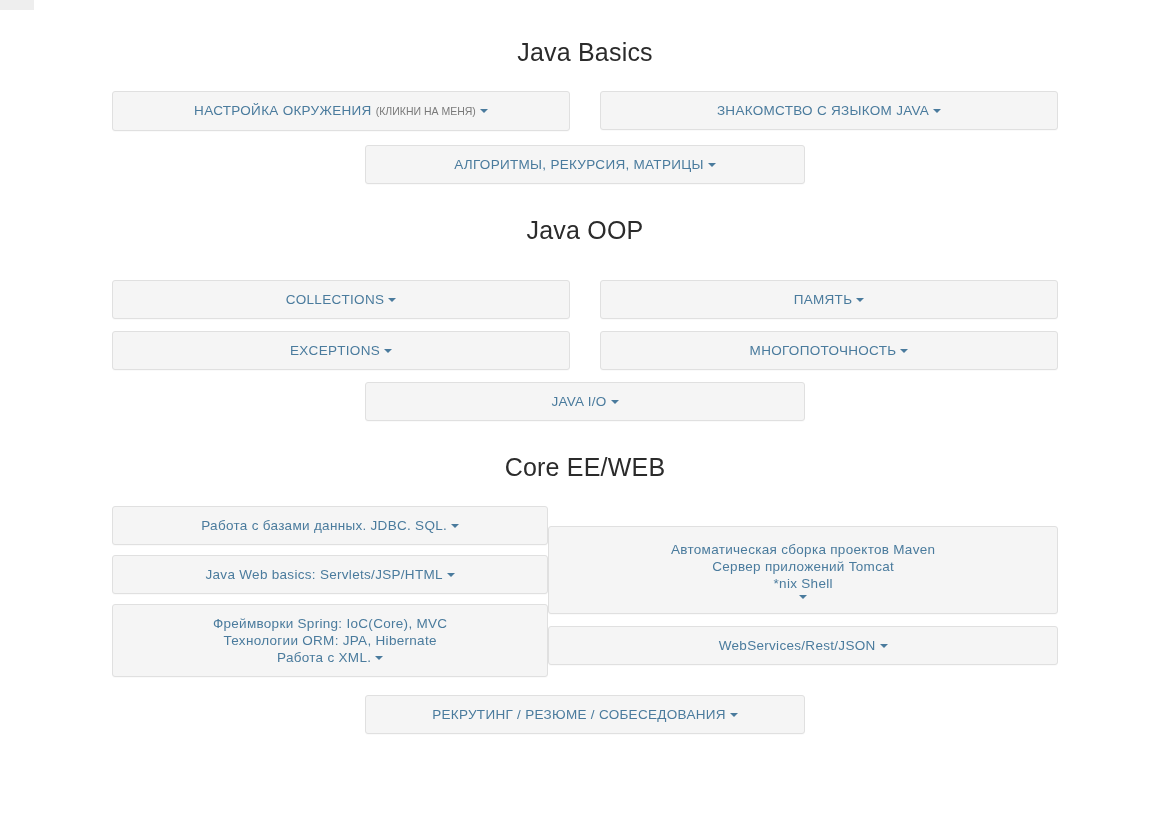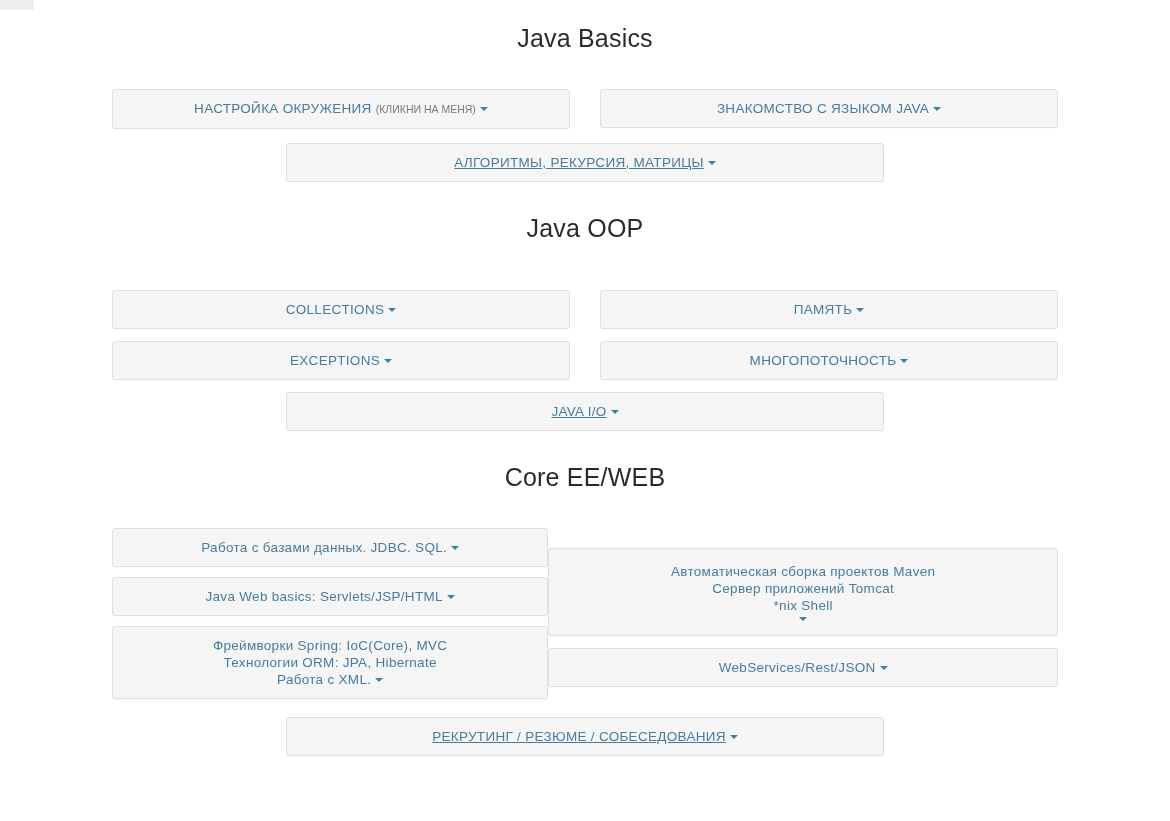--- a/index.html
+++ b/index.html
@@ -12,39 +12,39 @@
     background: #ffffff;
     font-family: "Liberation Sans", sans-serif;
     color: #333333;
     overflow: hidden;
   }
   .page {
     position: relative;
     width: 1170px;
     height: 821px;
     box-sizing: border-box;
-    padding-top: 14px;
+    padding-top: 28px;
   }
   .section-title {
     text-align: center;
     font-size: 25px;
     font-weight: normal;
     color: #2b2b2b;
     margin: 0;
     padding: 0;
     line-height: 1.3;
     letter-spacing: 0.2px;
   }
   .title-basics { margin-top: 8px; }
   .title-oop { margin-top: 30px; }
   .title-web { margin-top: 30px; }
 
   .grid {
     width: 946px;
-    margin: 16px auto;
+    margin: 4px auto;
     box-sizing: border-box;
   }
   .row {
     display: flex;
     justify-content: space-between;
     align-items: flex-start;
   }
   .btn {
     box-sizing: border-box;
     background: #f5f5f5;
@@ -56,23 +56,22 @@
     padding: 10px 12px;
     cursor: pointer;
     line-height: 17px;
     letter-spacing: 0.3px;
     box-shadow: 0 1px 0 rgba(0,0,0,0.02);
   }
   .col {
     width: 458px;
   }
   .col-center {
-    width: 598px;
+    width: 440px;
     margin: 0 auto;
-    text-decoration: underline;
   }
   .caret {
     display: inline-block;
     width: 0;
     height: 0;
     margin-left: 4px;
     vertical-align: 2px;
     border-left: 4px solid transparent;
     border-right: 4px solid transparent;
     border-top: 4px solid #4a7b9d;

